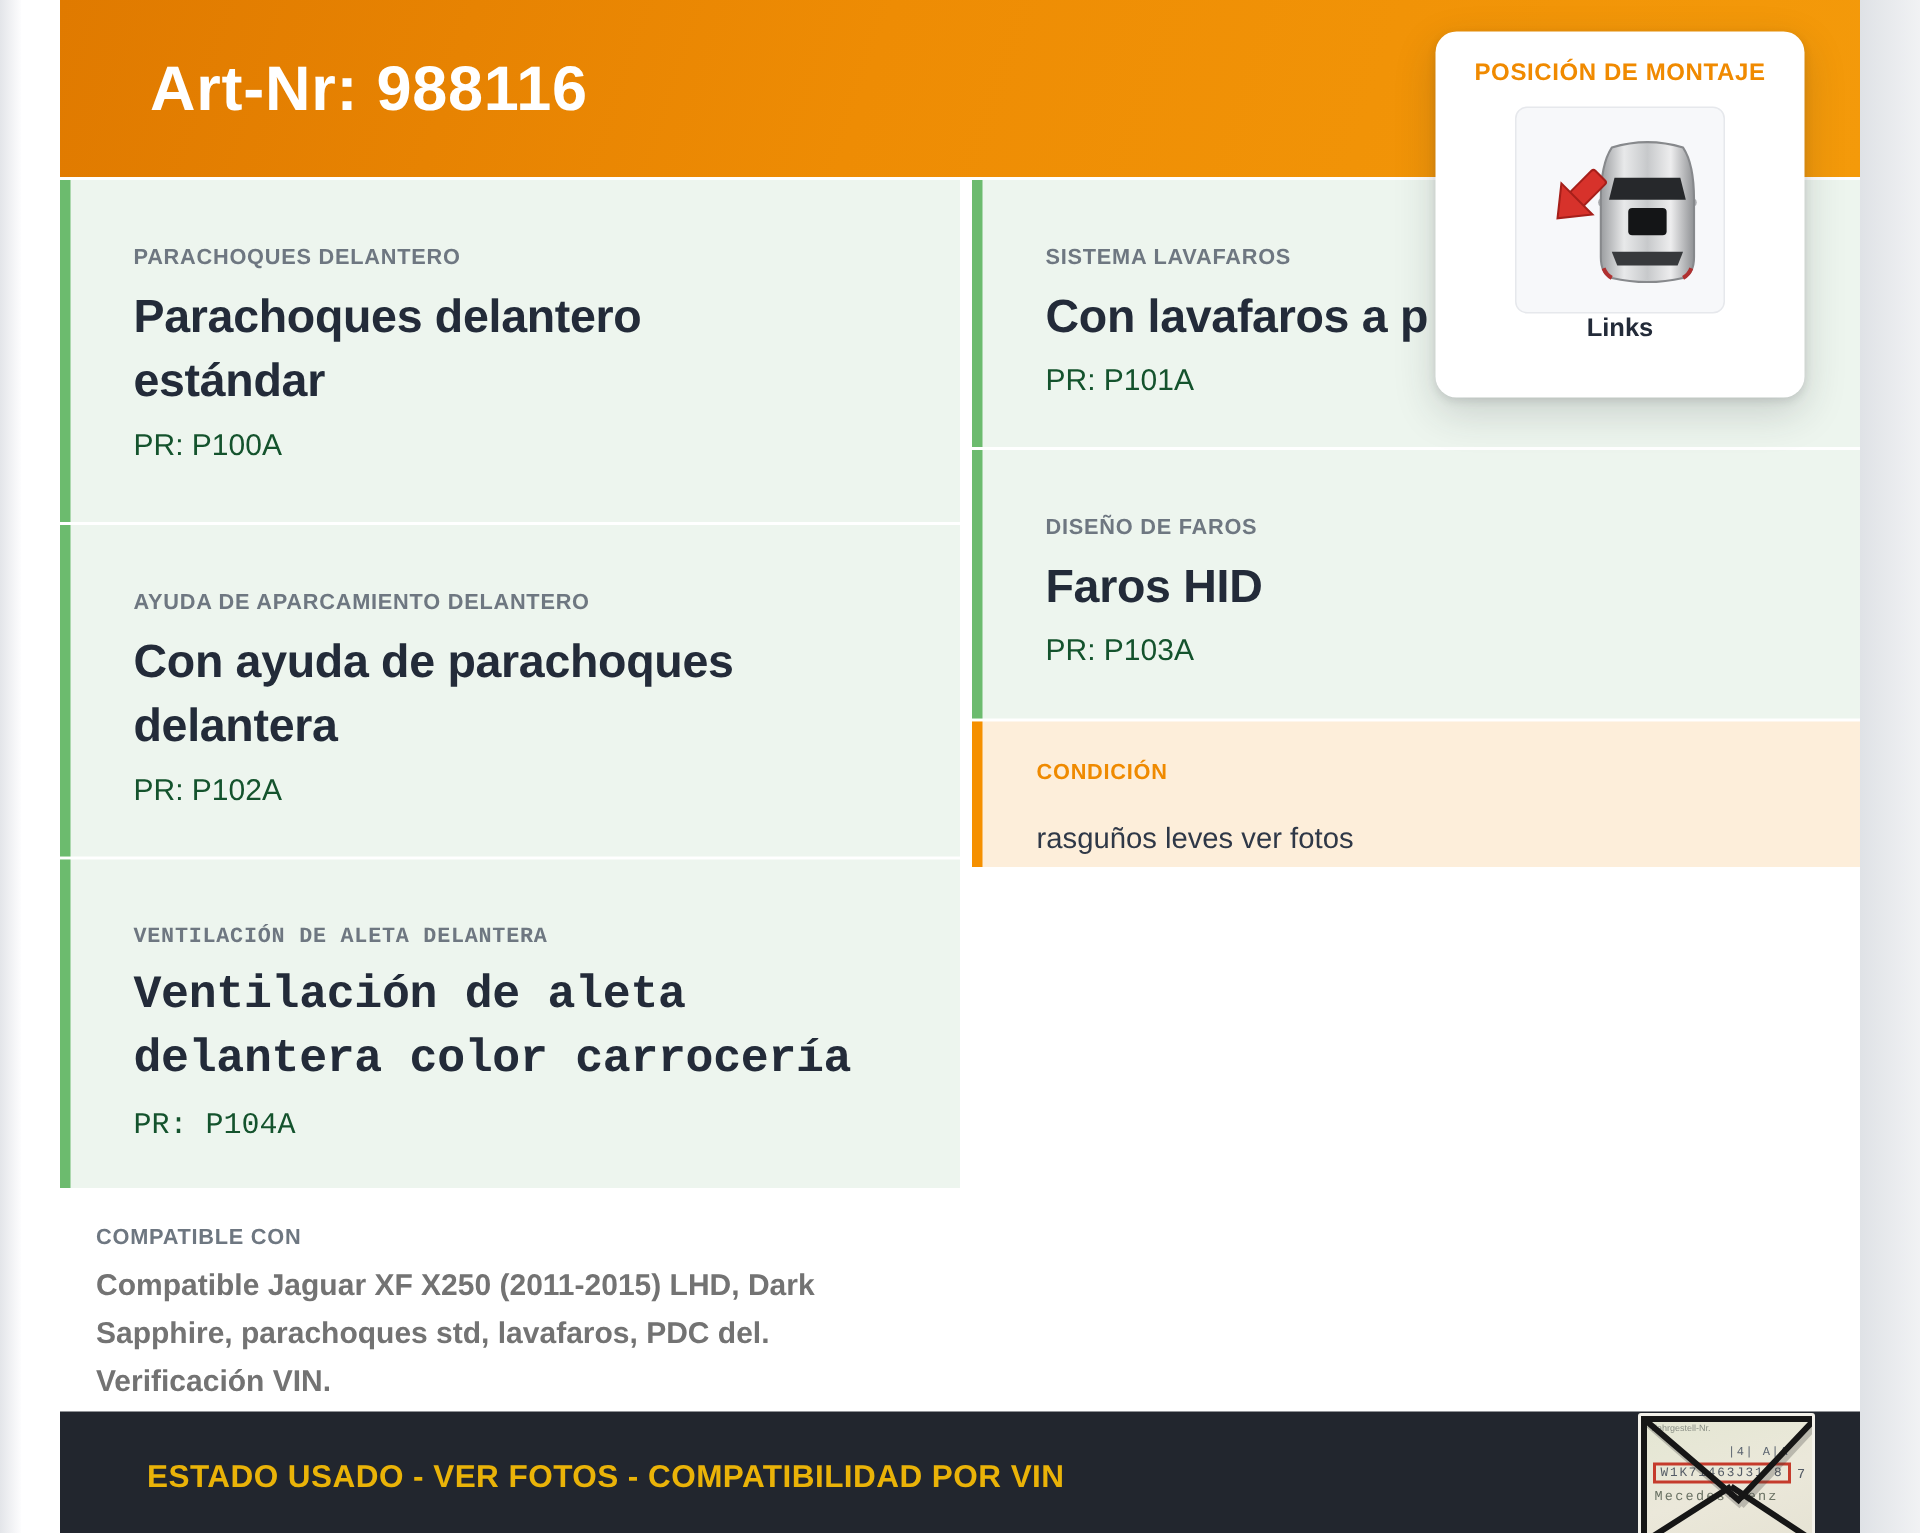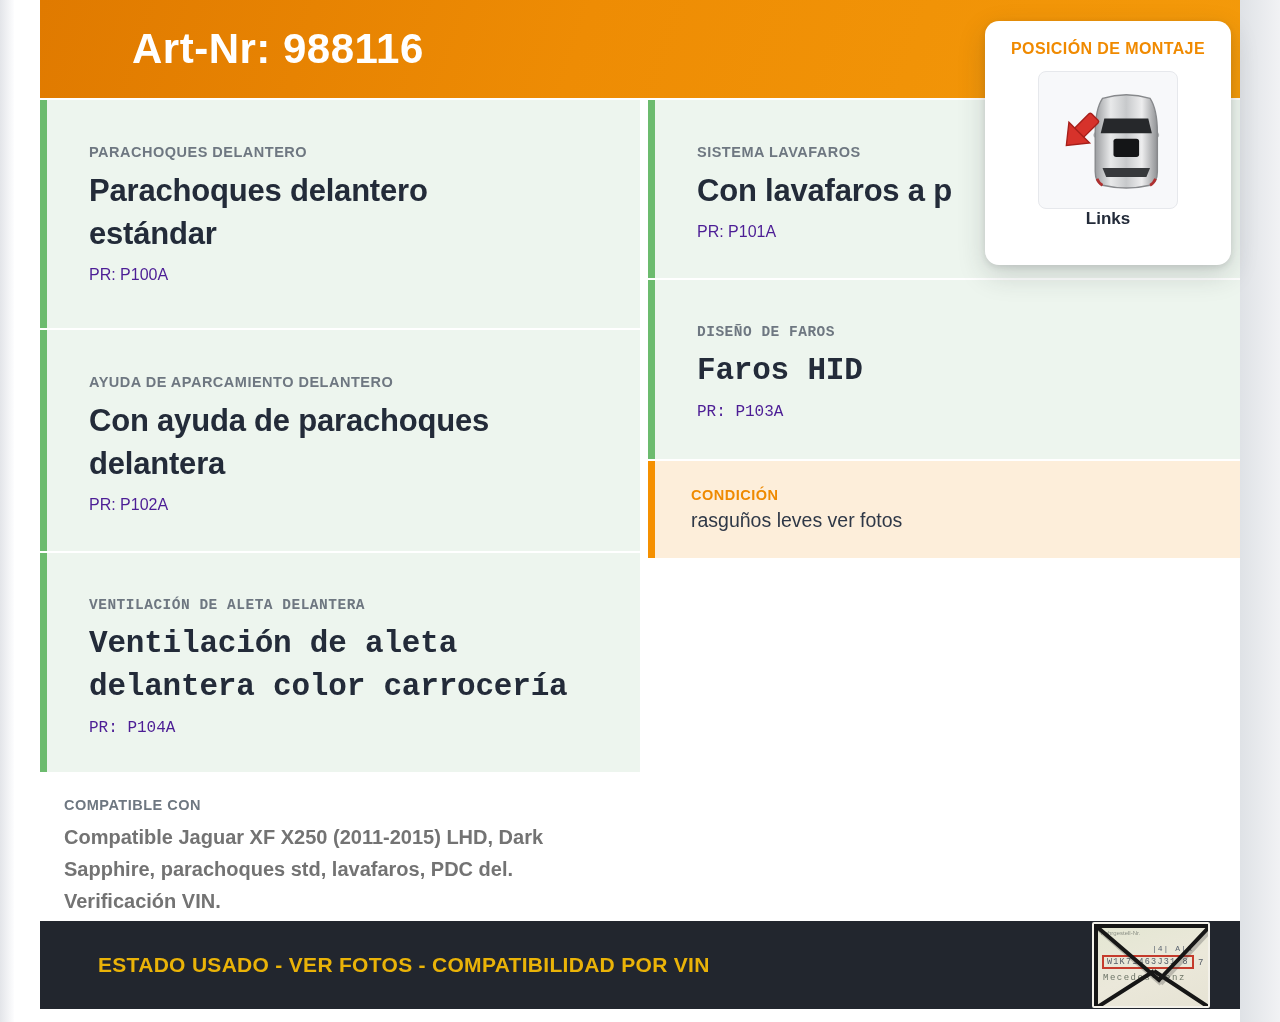--- a/index.html
+++ b/index.html
@@ -12,24 +12,24 @@
   }
   
   .edge-strip { position:absolute; top:0; bottom:0; z-index:50; }
   .edge-left  { left:0; width:14px;  background:linear-gradient(to right,#e3e5e9,#fdfdfe); }
   .edge-right { left:1240px; width:40px; background:linear-gradient(to right,#dfe2e6,#f1f2f4); }
 
   .content { position:relative; margin-left:40px; width:1200px; }
 
   
   .header {
-    height:98px;
+    height:118px;
     background:linear-gradient(108deg,#e07a00 0%,#ee8c04 45%,#f49a0a 100%);
     display:flex; align-items:center;
-    padding-left:92px;
+    padding-left:60px;
   }
   .header h1 {
     color:#ffffff; font-size:42px; font-weight:800; letter-spacing:.5px;
   }
 
   
   .columns { display:flex; gap:8px; margin-top:2px; align-items:flex-start; }
   .col { display:flex; flex-direction:column; gap:2px; }
   .col-left  { width:600px; }
   .col-right { width:592px; }
@@ -51,28 +51,28 @@
   }
   .card.orange .card-label { color:#ef8a00; }
   .card-title {
     margin-top:9px;
     font-size:31px; line-height:43px; font-weight:700;
     color:#232b39; letter-spacing:-.2px;
     white-space:pre-line;
   }
   .card-pr {
     margin-top:11px;
-    font-size:16px; color:#4c1d95; font-weight:500;
+    font-size:20px; color:#14532d; font-weight:500;
   }
   .card-condition-text {
-    margin-top:6px;
+    margin-top:25px;
     font-size:19.5px; color:#2f3847; font-weight:500;
   }
   .h-l1 { min-height:228px; } .h-l2 { min-height:221px; } .h-l3 { min-height:219px;font-family:Liberation Mono, monospace; }
-  .h-r1 { min-height:178px; } .h-r2 { min-height:179px;font-family:Liberation Mono, monospace; } .h-r3 { min-height:97px; }
+  .h-r1 { min-height:178px; } .h-r2 { min-height:179px; } .h-r3 { min-height:97px; }
 
   .compat-card {
     background:#ffffff; min-height:138px;
     padding:23px 40px 0 24px;
   }
   .compat-text {
     margin-top:8px;
     font-size:20px; line-height:32px; font-weight:700;
     color:#737373; white-space:pre-line;
   }
@@ -108,21 +108,21 @@
   }
   .vin-number { font-family:"Liberation Mono",monospace; font-size:8.5px; color:#555c66; letter-spacing:1.2px; }
   .vin-suffix { position:absolute; left:104px; top:34px; font-family:"Liberation Mono",monospace;
                 font-size:9px; color:#555c66; }
   .vin-brand { position:absolute; left:9px; top:49px; font-family:"Liberation Mono",monospace;
                font-size:9px; color:#6a7264; letter-spacing:1.5px; }
   .vin-photo svg { position:absolute; left:0; top:0; }
 
   
   .pos-card {
-    position:absolute; left:985px; top:21px; z-index:60;
+    position:absolute; left:957px; top:21px; z-index:60;
     width:246px; height:244px;
     background:#ffffff; border-radius:14px;
     box-shadow:0 10px 28px rgba(40,44,52,.18), 0 2px 6px rgba(40,44,52,.12);
     padding-top:19px; text-align:center;
   }
   .pos-title { font-size:16px; font-weight:800; letter-spacing:.4px; color:#f08a00; }
   .pos-image-box {
     width:140px; height:138px; margin:13px auto 0;
     background:#f7f8fa; border:1px solid #e6e8ec; border-radius:8px;
     display:flex; align-items:center; justify-content:center;

